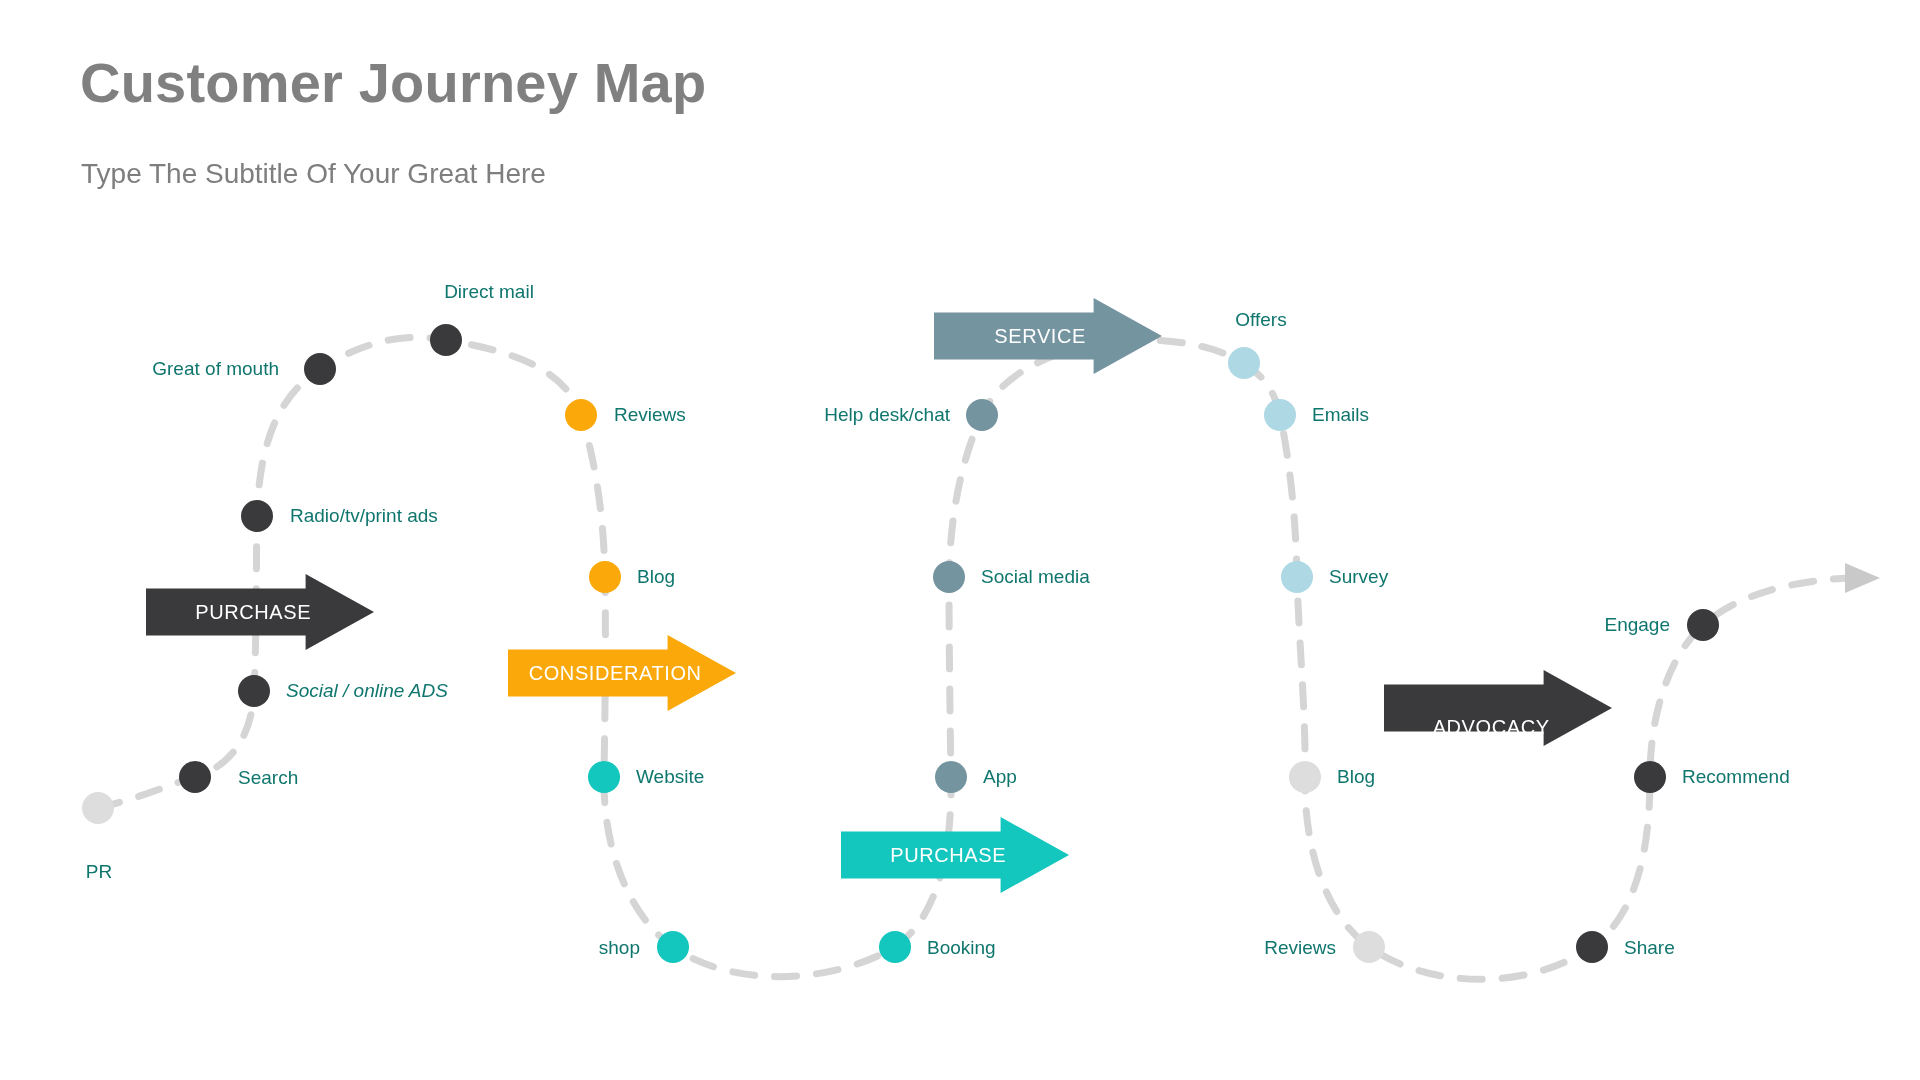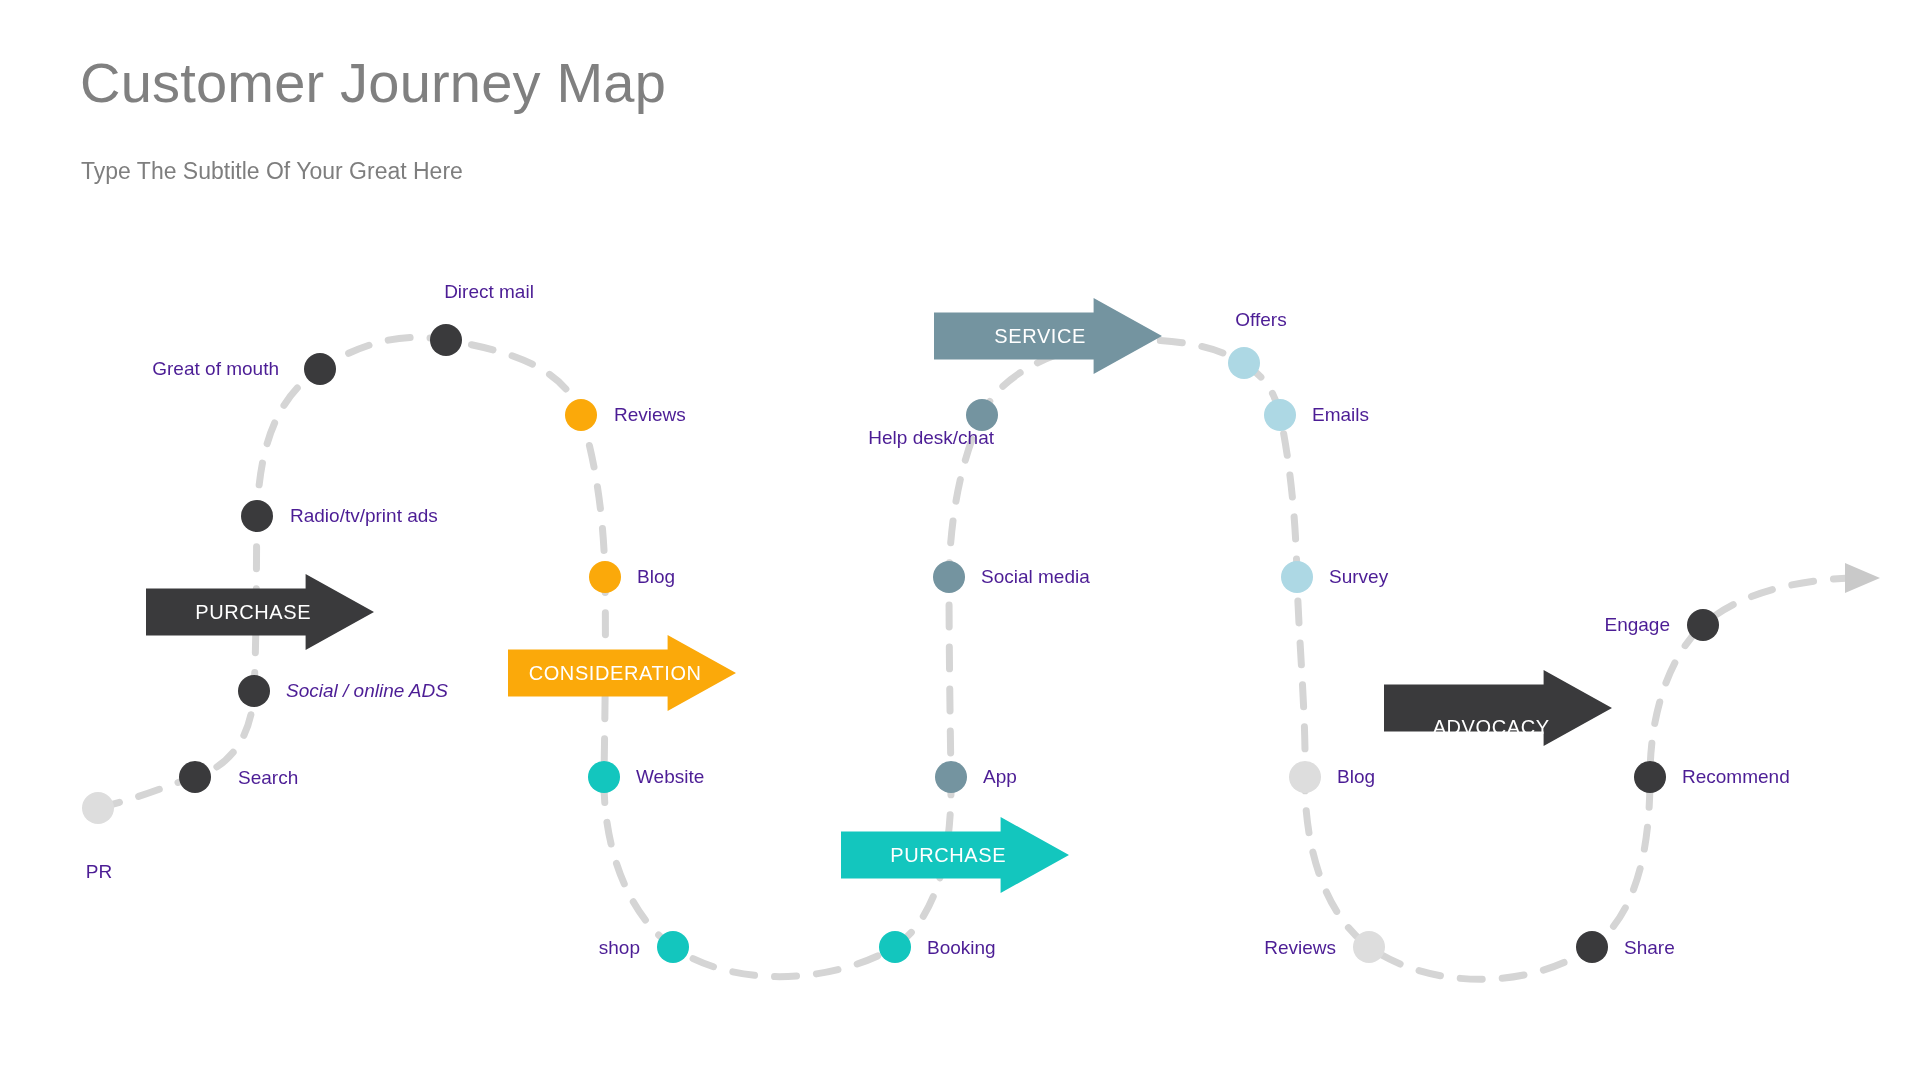--- a/index.html
+++ b/index.html
@@ -19,30 +19,30 @@
     height: 1080px;
     background: #ffffff;
   }
 
   
   #page-title {
     position: absolute;
     left: 80px;
     top: 50px;
     font-size: 56px;
-    font-weight: 400;
+    font-weight: 700;
     color: #808080;
     letter-spacing: 0.2px;
     white-space: nowrap;
   }
   #page-subtitle {
     position: absolute;
     left: 81px;
     top: 158px;
-    font-size: 23px;
+    font-size: 28px;
     font-weight: 400;
     color: #7e7e7e;
     white-space: nowrap;
   }
 
   
   #path-layer, #arrow-layer {
     position: absolute;
     left: 0; top: 0;
     width: 1920px;
@@ -51,21 +51,21 @@
 
   
   .node {
     position: absolute;
     border-radius: 50%;
     transform: translate(-50%, -50%);
   }
   .node-label {
     position: absolute;
     font-size: 19px;
-    color: #4c1d95;
+    color: #0f766e;
     white-space: nowrap;
     transform: translateY(-50%);
   }
   .node-label.lbl-right { text-align: left; }
   .node-label.lbl-left  { text-align: right; transform: translate(-100%, -50%); }
   .node-label.lbl-above { transform: translate(-50%, -50%); text-align: center; }
   .node-label.lbl-below { transform: translate(-50%, -50%); text-align: left; }
 
   
   .banner {
@@ -160,21 +160,21 @@
       <div class="node-label lbl-right" style="left: 636px; top: 777px;">Website</div>
       <div class="node" style="left: 673px; top: 947px; width: 32px; height: 32px; background: rgb(19, 198, 190);"></div>
       <div class="node-label lbl-left" style="left: 640px; top: 948px;">shop</div>
       <div class="node" style="left: 895px; top: 947px; width: 32px; height: 32px; background: rgb(19, 198, 190);"></div>
       <div class="node-label lbl-right" style="left: 927px; top: 948px;">Booking</div>
       <div class="node" style="left: 951px; top: 777px; width: 32px; height: 32px; background: rgb(116, 148, 160);"></div>
       <div class="node-label lbl-right" style="left: 983px; top: 777px;">App</div>
       <div class="node" style="left: 949px; top: 577px; width: 32px; height: 32px; background: rgb(116, 148, 160);"></div>
       <div class="node-label lbl-right" style="left: 981px; top: 577px;">Social media</div>
       <div class="node" style="left: 982px; top: 415px; width: 32px; height: 32px; background: rgb(116, 148, 160);"></div>
-      <div class="node-label lbl-left" style="left: 950px; top: 438px; margin-left: 44px;">Help desk/chat</div>
+      <div class="node-label lbl-left" style="left: 950px; top: 415px;">Help desk/chat</div>
       <div class="node" style="left: 1244px; top: 363px; width: 32px; height: 32px; background: rgb(173, 216, 228);"></div>
       <div class="node-label lbl-above" style="left: 1261px; top: 320px;">Offers</div>
       <div class="node" style="left: 1280px; top: 415px; width: 32px; height: 32px; background: rgb(173, 216, 228);"></div>
       <div class="node-label lbl-right" style="left: 1312px; top: 415px;">Emails</div>
       <div class="node" style="left: 1297px; top: 577px; width: 32px; height: 32px; background: rgb(173, 216, 228);"></div>
       <div class="node-label lbl-right" style="left: 1329px; top: 577px;">Survey</div>
       <div class="node" style="left: 1305px; top: 777px; width: 32px; height: 32px; background: rgb(221, 221, 221);"></div>
       <div class="node-label lbl-right" style="left: 1337px; top: 777px;">Blog</div>
       <div class="node" style="left: 1369px; top: 947px; width: 32px; height: 32px; background: rgb(221, 221, 221);"></div>
       <div class="node-label lbl-left" style="left: 1336px; top: 948px;">Reviews</div>

